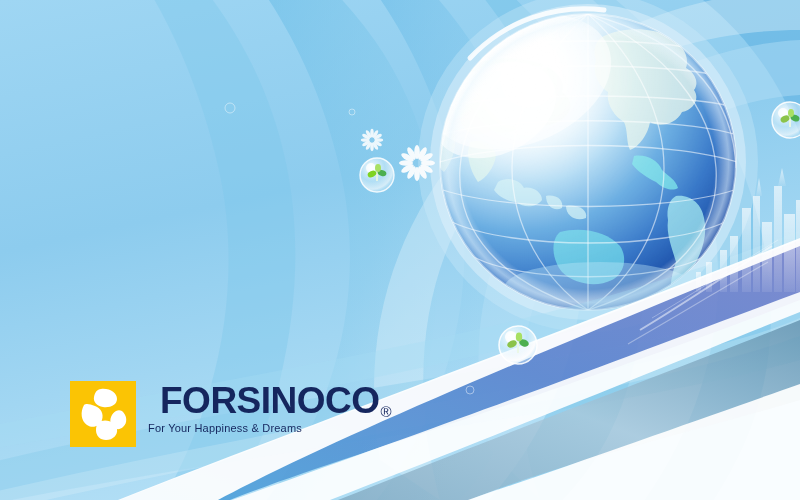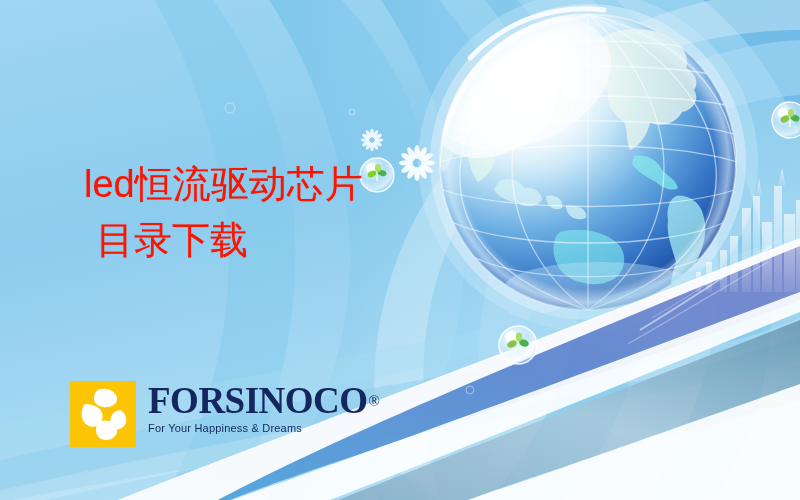--- a/index.html
+++ b/index.html
@@ -46,27 +46,28 @@
   .logo-mark svg{display:block;width:66px;height:66px;}
   .logo-text{
     margin-left:12px;
     display:flex;
     flex-direction:column;
     justify-content:flex-start;
     padding-top:2px;
   }
   .logo-word{
     display:flex;
-    align-items:center;
+    align-items:flex-end;
     color:#15265E;
-    font-family:Liberation Serif, serif;
+    font-family:Liberation Sans, sans-serif;
     font-weight:bold;
     font-size:37px;
     line-height:0.97;
     letter-spacing:-0.5px;
+    margin-left:12px;
   }
   .logo-reg{
     font-size:15px;
     line-height:1;
     margin-left:1px;
     margin-top:2px;
     font-weight:normal;
   }
   .logo-tag{
     color:#15265E;
@@ -359,24 +360,20 @@
 
       <g fill="none" stroke="#FFFFFF" stroke-opacity=".45">
         <circle cx="230" cy="108" r="5"></circle>
         <circle cx="352" cy="112" r="3"></circle>
         <circle cx="470" cy="390" r="4"></circle>
       </g>
 
     </g>
   </svg>
 
-  <div class="headline">
-    <span class="l1">led恒流驱动芯片</span>
-    <span class="l2">目录下载</span>
-  </div>
 
   <div class="logo">
     <div class="logo-mark">
       <svg viewBox="0 0 66 66">
         <rect x="0" y="0" width="66" height="66" fill="#FBC404"></rect>
         <g fill="#FFFFFF">
           <path d="M31,8 C40,7 47,12 47,18 C47,24 40,27 33,26 C27,25 23,21 24,16 C25,11 27,8.4 31,8 Z"></path>
           <path d="M14,24 C10,31 11,40 17,44 C23,48 30,45 32,39 C34,33 31,27 25,25 C20,23 16,22 14,24 Z"></path>
           <path d="M52,30 C57,34 58,42 53,46 C49,50 43,48 41,43 C39,38 42,32 46,30 C48,29 50,29 52,30 Z"></path>
           <path d="M31,40 C39,38 46,42 47,48 C48,54 43,59 36,59 C30,59 26,55 26,49 C26,44 28,41 31,40 Z"></path>

